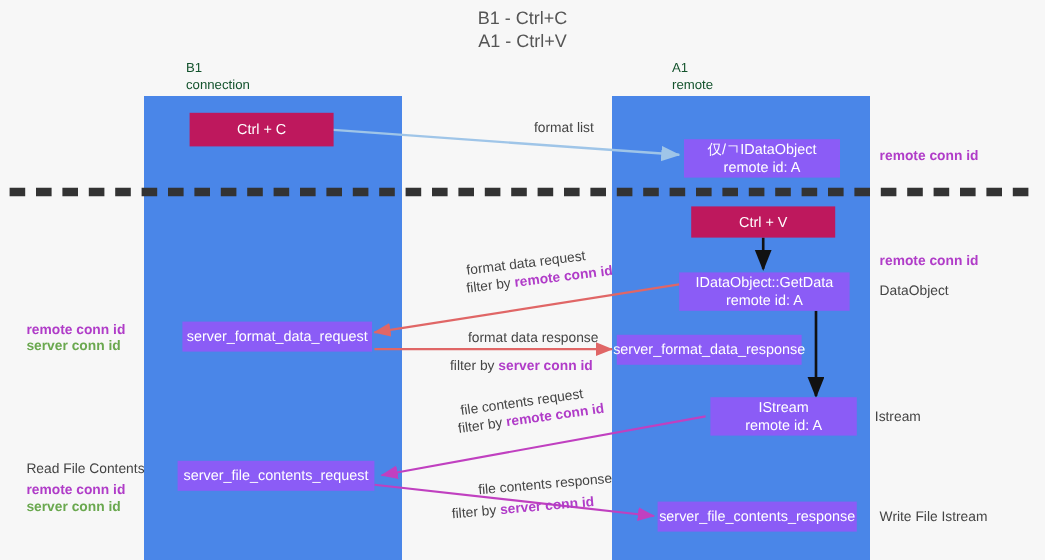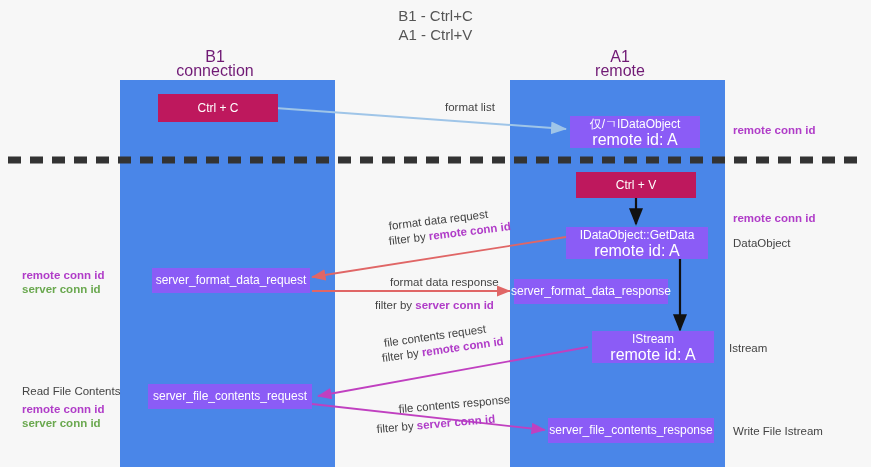--- a/index.html
+++ b/index.html
@@ -6,31 +6,31 @@
   body{width:871px;height:467px;position:relative;overflow:hidden;
        font-family:"Liberation Sans","DejaVu Sans",sans-serif;
        color:#444;-webkit-font-smoothing:antialiased;}
   #stage{position:absolute;inset:0;width:871px;height:467px;}
   .abs{position:absolute;}
 
   
   .title{left:0;top:6px;width:871px;text-align:center;font-size:15px;color:#555;line-height:19px;}
 
   
-  .colhead{font-size:16px;color:#701a75;text-align:center;line-height:14px;}
+  .colhead{font-size:11px;color:#14532d;line-height:14px;}
 
   
   .lane{background:#4a86e8;}
 
   
   .box{box-sizing:border-box;display:flex;flex-direction:column;align-items:center;
        justify-content:center;color:#fff;font-size:12px;line-height:15px;text-align:center;}
   .box.orange{background:#8b5cf6;}
   .box.green{background:#be185d;}
-  .box .l2{font-size:16px;}
+  .box .l2{font-size:12px;}
 
   
   .sidelabel{font-size:11.5px;line-height:14px;}
   .purple{color:#b03cc8;font-weight:bold;}
   .green-t{color:#6aa84f;font-weight:bold;}
   .plain{color:#444;}
 
   
   .cap{font-size:11.5px;color:#444;line-height:15px;white-space:nowrap;}
   .cap b{font-weight:bold;}

